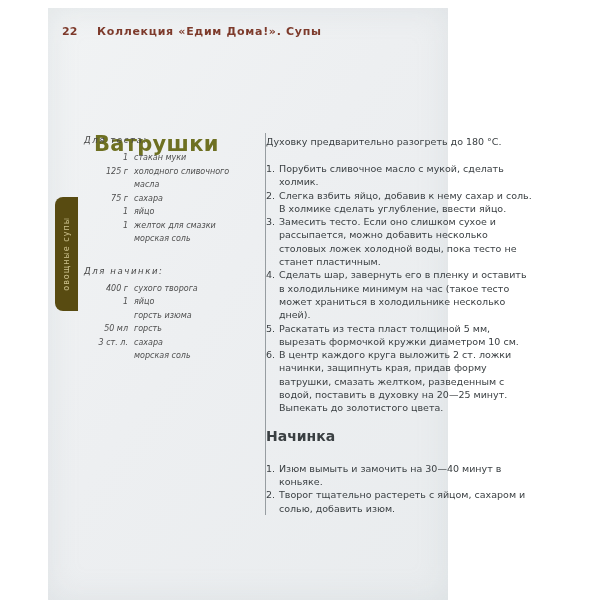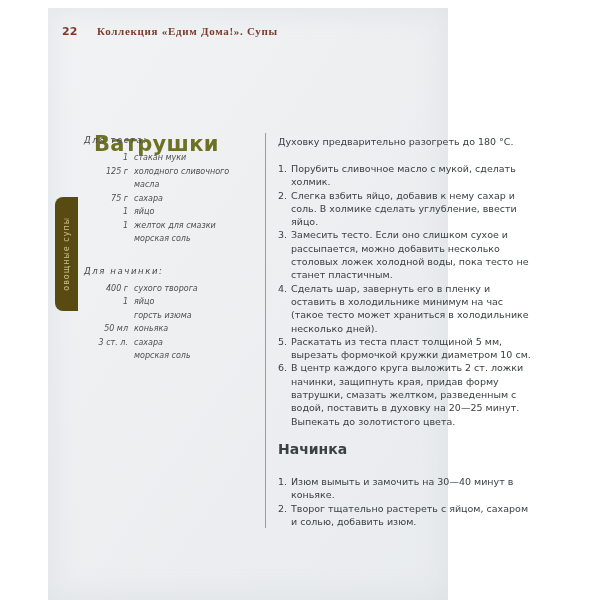--- a/index.html
+++ b/index.html
@@ -13,21 +13,21 @@
     background:linear-gradient(125deg,#f1f3f4 0%, #edeff1 45%, #e9ecee 100%);
     box-shadow:inset 0 0 30px rgba(180,190,195,0.25);
   }
   .header-row { position:absolute; top:17px; left:0; width:100%; }
   .page-number {
     position:absolute; left:14px; top:0;
     font-size:11px; font-weight:bold; color:var(--header-text);
   }
   .header-title {
     position:absolute; left:49px; top:0;
-    font-size:11px; font-weight:bold; letter-spacing:0.7px; color:var(--header-text);font-family:Liberation Serif, serif;
+    font-size:11px; font-weight:bold; letter-spacing:0.7px; color:var(--header-text);
   }
   .recipe-title {
     position:absolute; left:46px; top:76px;
     font-size:21px; font-weight:bold; color:var(--title-text); letter-spacing:0.3px;margin-top:48px;
   }
   .side-tab {
     position:absolute; left:7px; top:189px; width:23px; height:114px;
     background:var(--tab-bg); border-radius:8px 0 0 8px;
     display:flex; align-items:center; justify-content:center;
   }
@@ -41,21 +41,21 @@
     color:#474747; margin-bottom:6px;
   }
   .ing-row {
     display:grid; grid-template-columns:44px 1fr; column-gap:6px;
     font-style:italic; font-size:8px; line-height:13.5px; color:#4e4e4e;
   }
   .ing-row .qty { text-align:right; white-space:nowrap; }
   .ing-section + .ing-section { margin-top:20px; }
   .instructions {
     position:absolute; left:217px; top:125px; width:270px; min-height:314px;
-    border-left:1px solid #979da1; padding-left:12px; box-sizing:border-box;
+    border-left:1px solid #979da1; box-sizing:border-box;
   }
   .intro { font-size:9.5px; color:var(--body-text); margin:3px 0 15px; }
   .step {
     display:grid; grid-template-columns:13px 1fr;
     font-size:9.5px; line-height:13.3px; color:var(--body-text);
   }
   .step .num { }
   .filling-heading {
     font-size:14px; font-weight:bold; color:var(--body-text);
     margin:13px 0 18px;
@@ -129,21 +129,21 @@
             <span class="name">яйцо</span>
           </div>
 
           <div class="ing-row">
             <span class="qty"></span>
             <span class="name">горсть изюма</span>
           </div>
 
           <div class="ing-row">
             <span class="qty">50 мл</span>
-            <span class="name">коньяка</span>
+            <span class="name">горсть</span>
           </div>
 
           <div class="ing-row">
             <span class="qty">3 ст. л.</span>
             <span class="name">сахара</span>
           </div>
 
           <div class="ing-row">
             <span class="qty"></span>
             <span class="name">морская соль</span>

